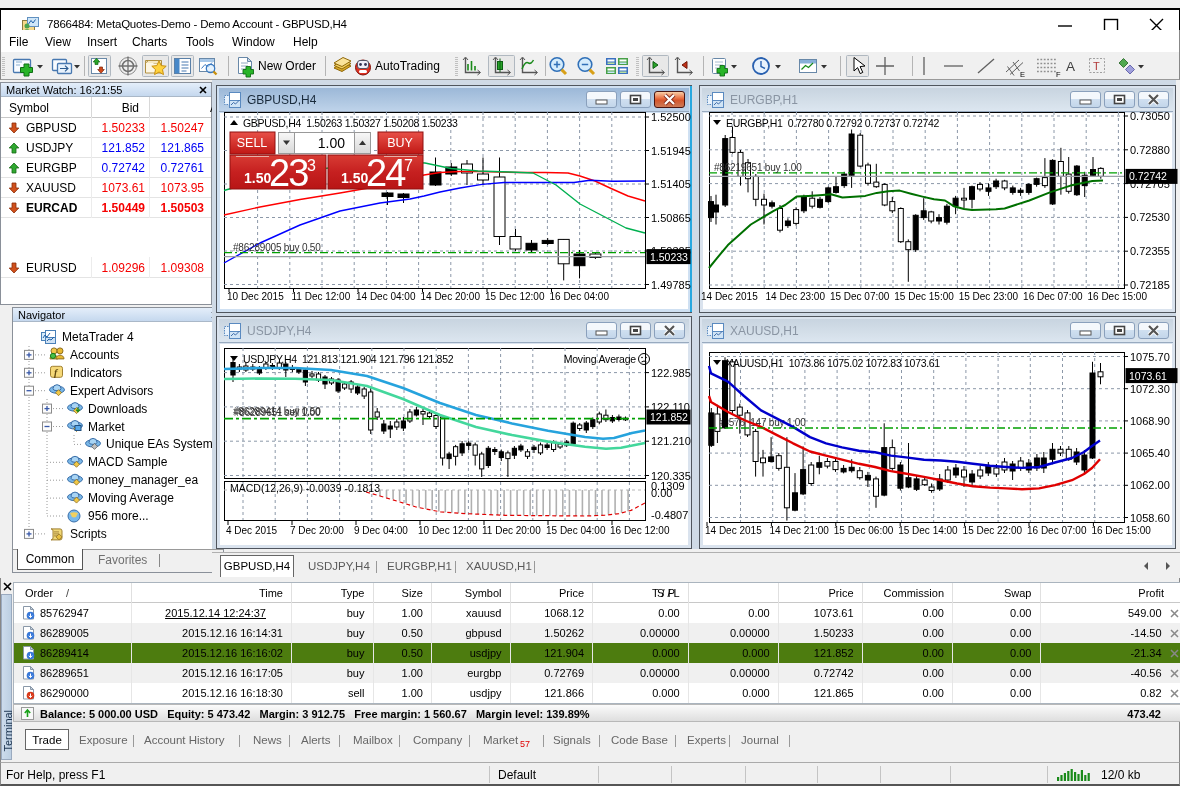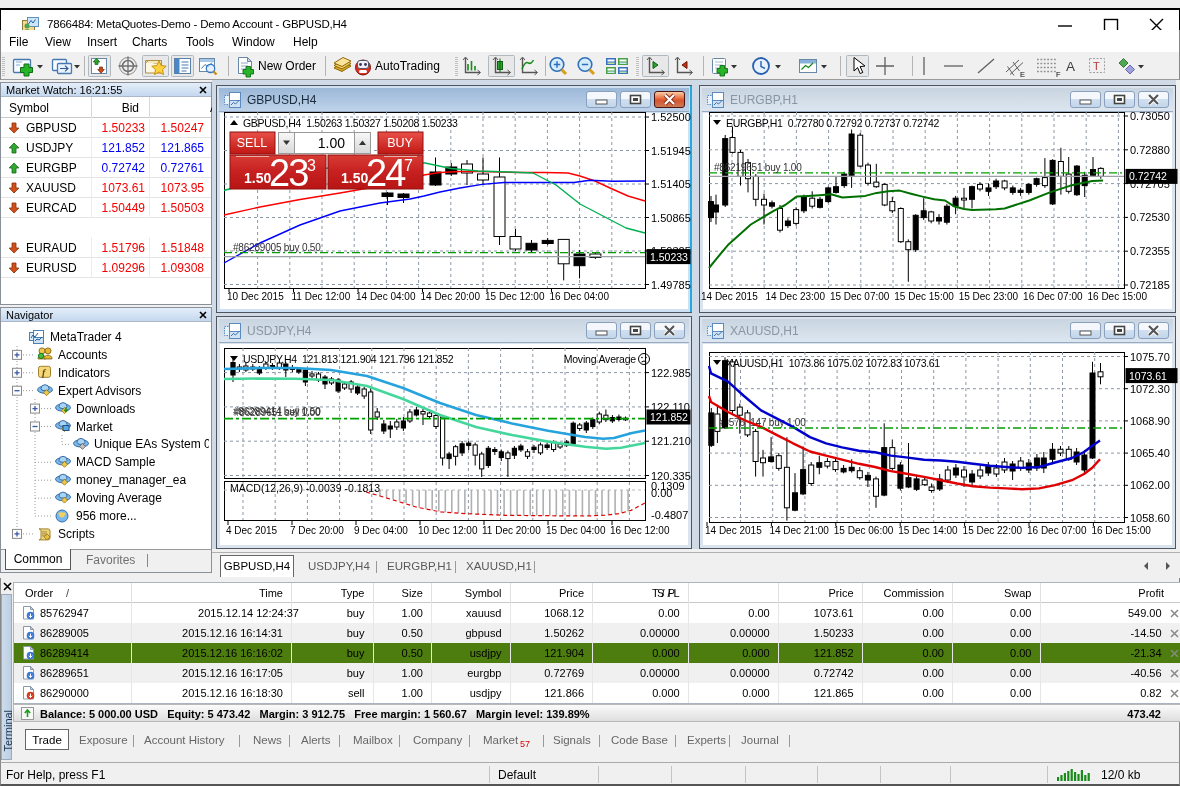--- a/index.html
+++ b/index.html
@@ -232,52 +232,42 @@
     <div class="abs" style="left:0;top:95px;width:210px;height:20px;border-bottom:1px solid #e4e4e4;">
       <svg class="abs" style="left:7px;top:4px" width="12" height="12">
         <path d="M4 1 h4 v5 h2.8 L6 11 L1.2 6 H4 Z" fill="#d0501c" stroke="#8a2c08" stroke-width="0.8"></path>
       </svg>
       <span class="abs" style="left:25px;top:3px;font-size:12px;">XAUUSD</span>
       <span class="abs" style="left:0;top:3px;width:144px;text-align:right;font-size:12px;color:#f50000;">1073.61</span>
       <span class="abs" style="left:0;top:3px;width:203px;text-align:right;font-size:12px;color:#f50000;">1073.95</span>
       <div class="abs" style="left:90px;top:-1px;width:1px;height:21px;background:#ececec;"></div>
       <div class="abs" style="left:148px;top:-1px;width:1px;height:21px;background:#ececec;"></div>
     </div>
-    <div class="abs" style="left:0;top:115px;width:210px;height:20px;border-bottom:1px solid #e4e4e4;">
+    <div class="abs" style="left:0;top:115px;width:210px;height:20px;border-bottom:1px solid #e4e4e4;font-weight:bold;">
       <svg class="abs" style="left:7px;top:4px" width="12" height="12">
         <path d="M4 1 h4 v5 h2.8 L6 11 L1.2 6 H4 Z" fill="#d0501c" stroke="#8a2c08" stroke-width="0.8"></path>
       </svg>
       <span class="abs" style="left:25px;top:3px;font-size:12px;">EURCAD</span>
       <span class="abs" style="left:0;top:3px;width:144px;text-align:right;font-size:12px;color:#f50000;">1.50449</span>
       <span class="abs" style="left:0;top:3px;width:203px;text-align:right;font-size:12px;color:#f50000;">1.50503</span>
-      <div class="abs" style="left:90px;top:-1px;width:1px;height:21px;background:#ececec;"></div>
-      <div class="abs" style="left:148px;top:-1px;width:1px;height:21px;background:#ececec;"></div>
-    </div>
-    <div class="abs" style="left:0;top:155px;width:210px;height:20px;border-bottom:1px solid #e4e4e4;">
-      <svg class="abs" style="left:7px;top:4px" width="12" height="12">
-        <path d="M4 1 h4 v5 h2.8 L6 11 L1.2 6 H4 Z" fill="#d0501c" stroke="#8a2c08" stroke-width="0.8"></path>
-      </svg>
-      <span class="abs" style="left:25px;top:3px;font-size:12px;">EURAUD</span>
-      <span class="abs" style="left:0;top:3px;width:144px;text-align:right;font-size:12px;color:#f50000;">1.51796</span>
-      <span class="abs" style="left:0;top:3px;width:203px;text-align:right;font-size:12px;color:#f50000;">1.51848</span>
       <div class="abs" style="left:90px;top:-1px;width:1px;height:21px;background:#ececec;"></div>
       <div class="abs" style="left:148px;top:-1px;width:1px;height:21px;background:#ececec;"></div>
     </div>
     <div class="abs" style="left:0;top:175px;width:210px;height:20px;border-bottom:1px solid #e4e4e4;">
       <svg class="abs" style="left:7px;top:4px" width="12" height="12">
         <path d="M4 1 h4 v5 h2.8 L6 11 L1.2 6 H4 Z" fill="#d0501c" stroke="#8a2c08" stroke-width="0.8"></path>
       </svg>
       <span class="abs" style="left:25px;top:3px;font-size:12px;">EURUSD</span>
       <span class="abs" style="left:0;top:3px;width:144px;text-align:right;font-size:12px;color:#f50000;">1.09296</span>
       <span class="abs" style="left:0;top:3px;width:203px;text-align:right;font-size:12px;color:#f50000;">1.09308</span>
       <div class="abs" style="left:90px;top:-1px;width:1px;height:21px;background:#ececec;"></div>
       <div class="abs" style="left:148px;top:-1px;width:1px;height:21px;background:#ececec;"></div>
     </div>
   </div>
-<div class="abs" style="left:0;top:307px;width:212px;height:266px;border:1px solid #8a9099;background:#fff;">
+<div class="abs" style="left:12px;top:307px;width:212px;height:266px;border:1px solid #8a9099;background:#fff;">
     <div class="abs" style="left:0;top:0;width:210px;height:14px;background:linear-gradient(#e4eefa,#c5d8ee);border-bottom:1px solid #aab8c8;">
       <span style="position:absolute;left:5px;top:1px;font-size:11px;color:#000;">Navigator</span>
       <svg class="abs" style="right:4px;top:3px" width="8" height="8">
         <path d="M1 1 L7 7 M7 1 L1 7" stroke="#000" stroke-width="1.6"></path>
       </svg>
     </div>
     <svg class="abs" style="left:0;top:16px" width="208" height="232">
       <line x1="16" y1="22" x2="16" y2="211" stroke="#9a9a9a" stroke-dasharray="1,2"></line>
       <line x1="34" y1="75" x2="34" y2="192" stroke="#9a9a9a" stroke-dasharray="1,2"></line>
       <line x1="61" y1="111" x2="61" y2="120" stroke="#9a9a9a" stroke-dasharray="1,2"></line>
@@ -1227,21 +1217,21 @@
         <div class="abs" style="left:847.6px;top:0;width:1px;height:20px;background:#e6e6e6;"></div>
         <div class="abs" style="left:938px;top:0;width:1px;height:20px;background:#e6e6e6;"></div>
         <div class="abs" style="left:1025.5px;top:0;width:1px;height:20px;background:#e6e6e6;"></div>
         <svg class="abs" style="left:8px;top:3px" width="14" height="14">
           <path d="M1.5 0.5 h7 l3 3 v9.5 h-10 Z" fill="#fff" stroke="#8a98a8"></path>
           <path d="M8.5 0.5 l3 3 h-3 Z" fill="#c8d4e0" stroke="#8a98a8"></path>
           <circle cx="8.5" cy="9.5" r="3.8" fill="#3878d8"></circle>
           <path d="M8.5 7.5 v4 m-1.6 -1.8 l1.6 1.8 1.6 -1.8" stroke="#fff" stroke-width="1" fill="none"></path>
         </svg>
         <span class="abs" style="left:26px;top:4px;">85762947</span>
-        <span class="abs" style="left:163px;top:4px;width:122px;text-align:right;">2015.12.14 12:24:37</span>
+        <span class="abs" style="left:130px;top:4px;width:122px;text-align:right;text-decoration:underline;">2015.12.14 12:24:37</span>
         <span class="abs" style="left:228.5px;top:4px;width:122px;text-align:right;">buy</span>
         <span class="abs" style="left:287px;top:4px;width:122px;text-align:right;">1.00</span>
         <span class="abs" style="left:365.5px;top:4px;width:122px;text-align:right;">xauusd</span>
         <span class="abs" style="left:448px;top:4px;width:122px;text-align:right;">1068.12</span>
         <span class="abs" style="left:543.7px;top:4px;width:122px;text-align:right;">0.00</span>
         <span class="abs" style="left:633.7px;top:4px;width:122px;text-align:right;">0.00</span>
         <span class="abs" style="left:717.6px;top:4px;width:122px;text-align:right;">1073.61</span>
         <span class="abs" style="left:808px;top:4px;width:122px;text-align:right;">0.00</span>
         <span class="abs" style="left:895.5px;top:4px;width:122px;text-align:right;">0.00</span>
         <span class="abs" style="left:1025.6px;top:4px;width:122px;text-align:right;">549.00</span>

